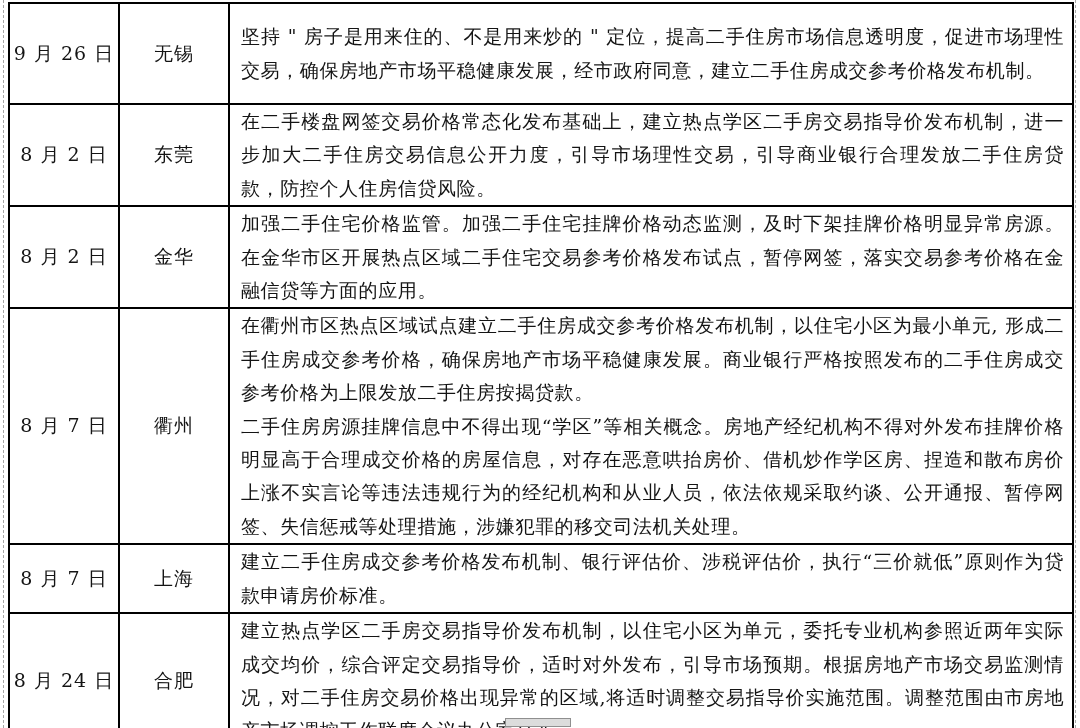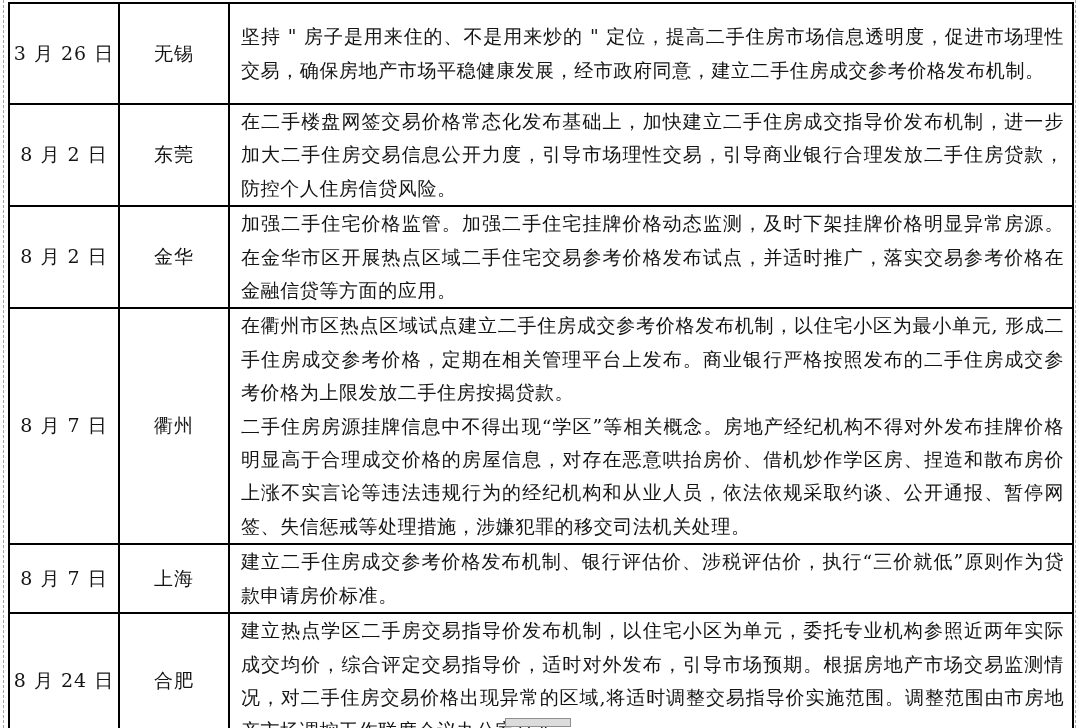--- a/index.html
+++ b/index.html
@@ -54,48 +54,48 @@
   <div class="marquee right"></div>
 
   <table class="policy">
     <colgroup>
       <col class="c-date">
         <col class="c-city">
         <col class="c-text">
     </colgroup>
     <tbody>
       <tr class="r1">
-        <td class="date">3 月 26 日</td>
+        <td class="date">9 月 26 日</td>
         <td class="city">无锡</td>
         <td class="policy-cell">
           <p>坚持 " 房子是用来住的、不是用来炒的 " 定位，提高二手住房市场信息透明度，促进市场理性交易，确保房地产市场平稳健康发展，经市政府同意，建立二手住房成交参考价格发布机制。</p>
           <p></p>
         </td>
       </tr>
       <tr class="r2">
         <td class="date">8 月 2 日</td>
         <td class="city">东莞</td>
         <td class="policy-cell">
-          <p>在二手楼盘网签交易价格常态化发布基础上，加快建立二手住房成交指导价发布机制，进一步加大二手住房交易信息公开力度，引导市场理性交易，引导商业银行合理发放二手住房贷款，防控个人住房信贷风险。</p>
+          <p>在二手楼盘网签交易价格常态化发布基础上，建立热点学区二手房交易指导价发布机制，进一步加大二手住房交易信息公开力度，引导市场理性交易，引导商业银行合理发放二手住房贷款，防控个人住房信贷风险。</p>
           <p></p>
         </td>
       </tr>
       <tr class="r3">
         <td class="date">8 月 2 日</td>
         <td class="city">金华</td>
         <td class="policy-cell">
-          <p>加强二手住宅价格监管。加强二手住宅挂牌价格动态监测，及时下架挂牌价格明显异常房源。在金华市区开展热点区域二手住宅交易参考价格发布试点，并适时推广，落实交易参考价格在金融信贷等方面的应用。</p>
+          <p>加强二手住宅价格监管。加强二手住宅挂牌价格动态监测，及时下架挂牌价格明显异常房源。在金华市区开展热点区域二手住宅交易参考价格发布试点，暂停网签，落实交易参考价格在金融信贷等方面的应用。</p>
           <p></p>
         </td>
       </tr>
       <tr class="r4">
         <td class="date">8 月 7 日</td>
         <td class="city">衢州</td>
         <td class="policy-cell">
-          <p>在衢州市区热点区域试点建立二手住房成交参考价格发布机制，以住宅小区为最小单元, 形成二手住房成交参考价格，定期在相关管理平台上发布。商业银行严格按照发布的二手住房成交参考价格为上限发放二手住房按揭贷款。</p>
+          <p>在衢州市区热点区域试点建立二手住房成交参考价格发布机制，以住宅小区为最小单元, 形成二手住房成交参考价格，确保房地产市场平稳健康发展。商业银行严格按照发布的二手住房成交参考价格为上限发放二手住房按揭贷款。</p>
           <p>二手住房房源挂牌信息中不得出现“学区”等相关概念。房地产经纪机构不得对外发布挂牌价格明显高于合理成交价格的房屋信息，对存在恶意哄抬房价、借机炒作学区房、捏造和散布房价上涨不实言论等违法违规行为的经纪机构和从业人员，依法依规采取约谈、公开通报、暂停网签、失信惩戒等处理措施，涉嫌犯罪的移交司法机关处理。</p>
         </td>
       </tr>
       <tr class="r5">
         <td class="date">8 月 7 日</td>
         <td class="city">上海</td>
         <td class="policy-cell">
           <p>建立二手住房成交参考价格发布机制、银行评估价、涉税评估价，执行“三价就低”原则作为贷款申请房价标准。</p>
           <p></p>
         </td>

